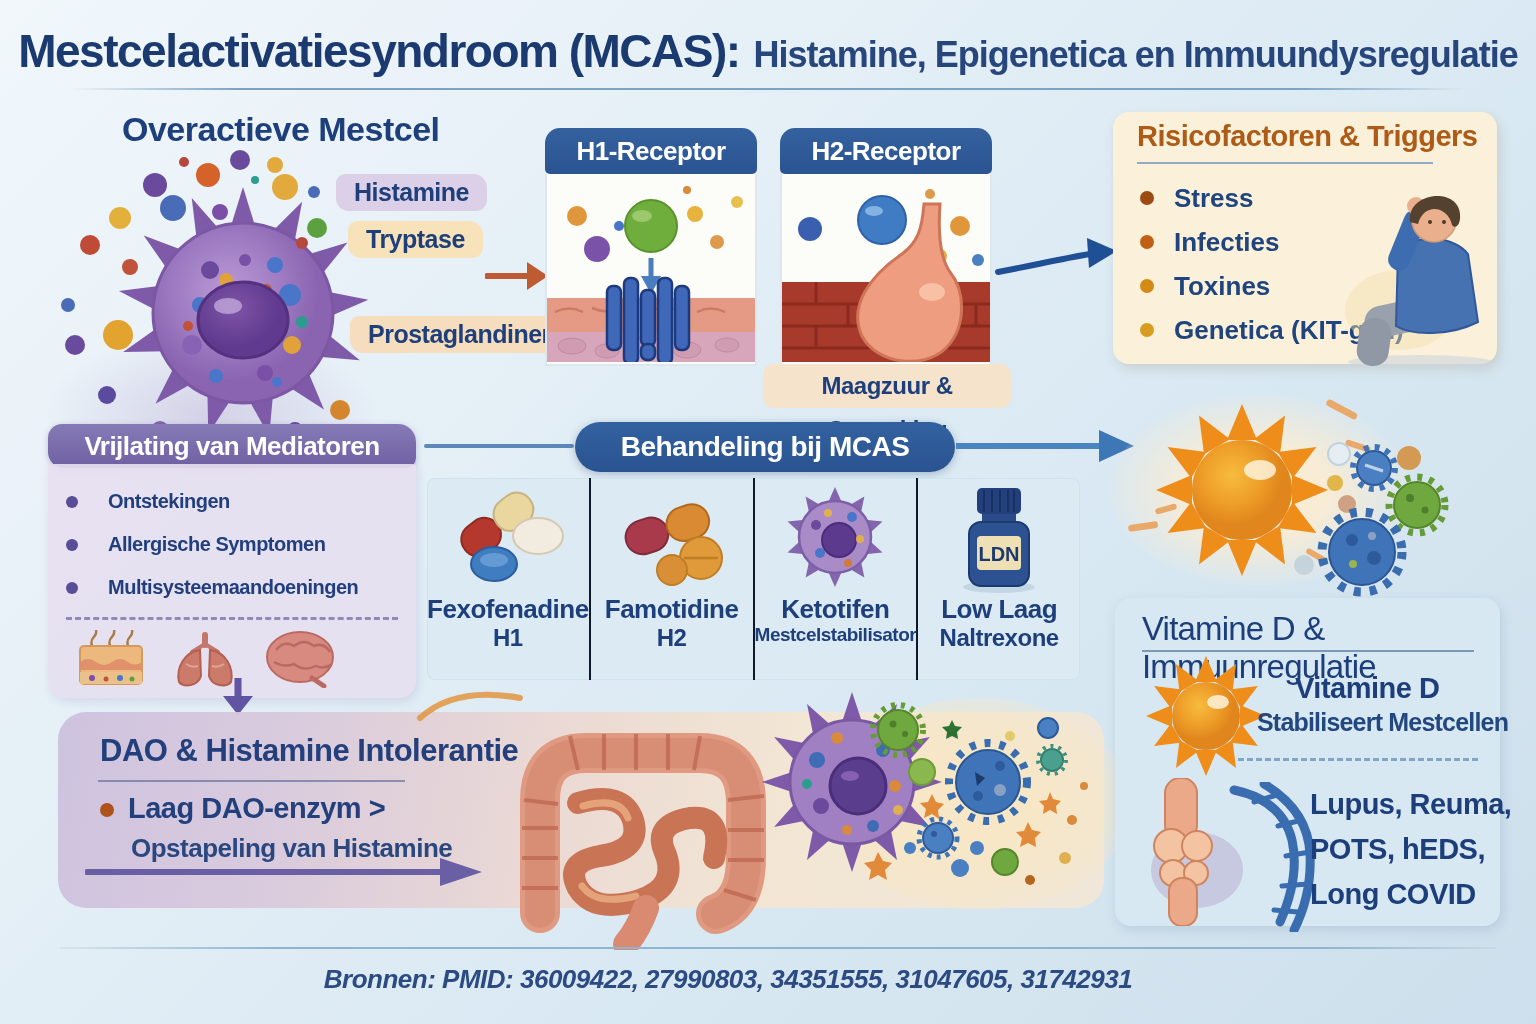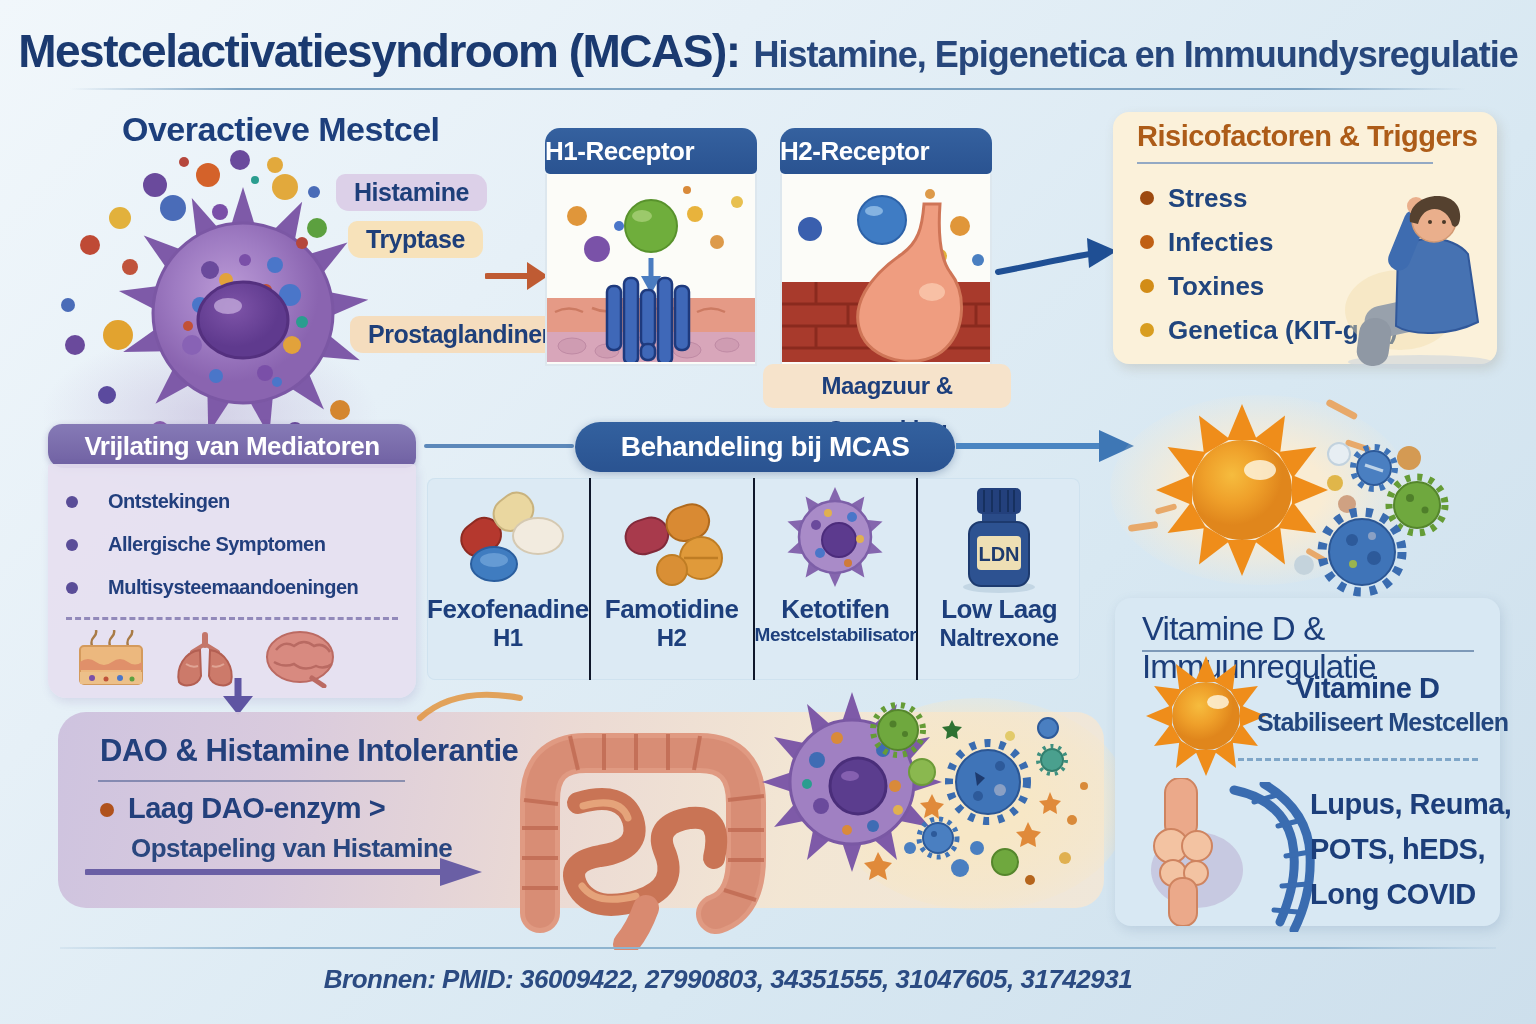--- a/index.html
+++ b/index.html
@@ -14,31 +14,31 @@
   .title-line{top:88px;left:70px;right:70px;height:2px;
     background:linear-gradient(90deg,rgba(125,163,194,0),#7da3c2 12%,#7da3c2 88%,rgba(125,163,194,0));}
   
   .sec-heading{font-weight:700;color:#1d3f7c;letter-spacing:-0.5px;}
   
   .m-label{position:absolute;font-size:25px;font-weight:700;color:#1e3f7a;
     padding:4px 18px;border-radius:9px 14px 11px 13px;letter-spacing:-0.5px;}
   
   .rec-panel{position:absolute;width:212px;}
   .rec-hdr{height:46px;background:linear-gradient(#35619f,#2a5391);border-radius:15px 15px 5px 5px;
-    color:#fff;font-size:26px;font-weight:700;text-align:left;line-height:46px;letter-spacing:-0.5px;}
+    color:#fff;font-size:26px;font-weight:700;text-align:center;line-height:46px;letter-spacing:-0.5px;}
   .rec-body{height:190px;background:#fcfcf8;border:2px solid #dde7ee;border-top:none;overflow:hidden;}
   .rec-cap{position:absolute;height:44px;border-radius:10px;font-size:26px;font-weight:700;
     color:#1d3f7c;text-align:center;line-height:44px;letter-spacing:-0.5px;}
   
   .risk-panel{left:1113px;top:112px;width:384px;height:252px;background:#fbf1da;
     border-radius:16px;box-shadow:3px 5px 12px rgba(120,100,60,.18);}
   .risk-heading{left:1137px;top:120px;font-size:29px;font-weight:700;color:#ad5c18;letter-spacing:-0.5px;}
   .risk-line{left:1137px;top:162px;width:296px;height:2px;background:#93a9c4;}
   .risk-list{left:1140px;top:176px;list-style:none;margin:0;padding:0;}
-  .risk-list li{display:flex;align-items:center;gap:14px;height:44px;font-size:26px;font-weight:700;color:#20457e;}
+  .risk-list li{display:flex;align-items:center;gap:20px;height:44px;font-size:26px;font-weight:700;color:#20457e;}
   .risk-list .dot{width:14px;height:14px;border-radius:50%;flex:0 0 auto;}
   
   .med-panel{left:48px;top:424px;width:368px;}
   .med-hdr{height:44px;background:linear-gradient(#867ab6,#6f60a2);border-radius:14px 18px 10px 16px;
     color:#fff;font-size:26px;font-weight:700;text-align:center;line-height:44px;letter-spacing:-0.5px;
     box-shadow:0 2px 6px rgba(90,70,140,.3);}
   .med-body{margin-top:-4px;background:rgba(230,223,240,.92);border-radius:4px 4px 18px 18px;
     padding:16px 18px 10px 18px;min-height:192px;box-shadow:2px 4px 10px rgba(110,90,160,.15);}
   .med-list{list-style:none;margin:0;padding:0;}
   .med-list li{display:flex;align-items:center;gap:30px;height:43px;font-size:20px;font-weight:700;color:#223f7d;letter-spacing:-0.5px;}

